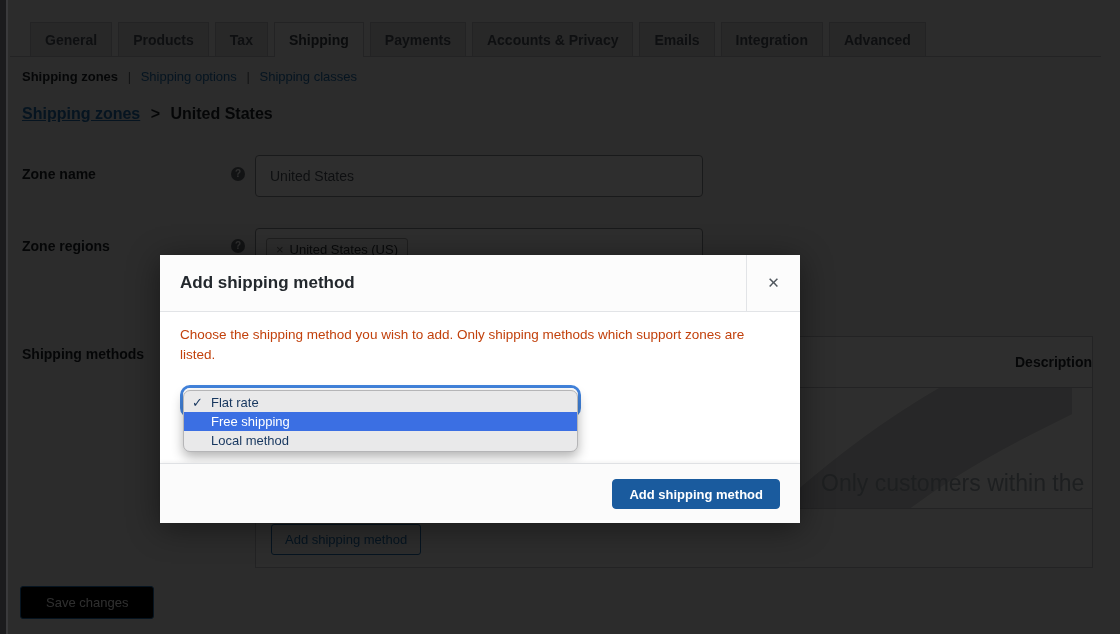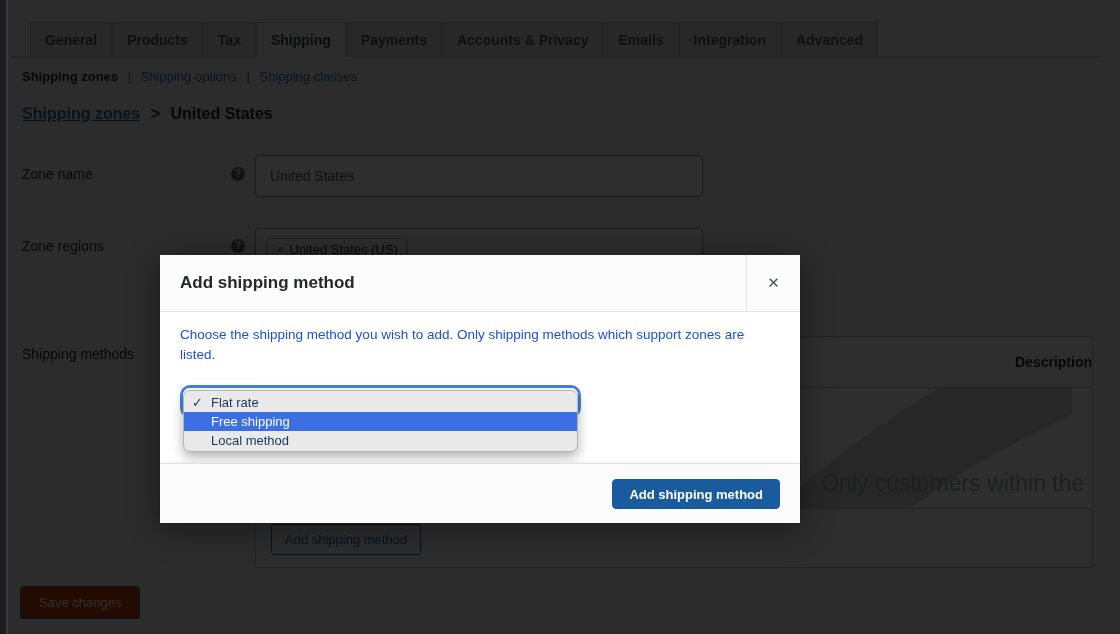--- a/index.html
+++ b/index.html
@@ -5,36 +5,36 @@
   * { margin:0; padding:0; box-sizing:border-box; }
   html,body { width:1120px; height:634px; overflow:hidden; }
   body { font-family:"Liberation Sans", sans-serif; background:#f0f0f1; position:relative; }
   .screen { position:absolute; inset:0; width:1120px; height:634px; background:#f0f0f1; overflow:hidden; }
 
   
   .admin-strip { position:absolute; left:0; top:0; width:8px; height:634px;
     background:#1b1b1d; border-right:2px solid #3a3a3c; z-index:55; }
 
   
-  .tabs { position:absolute; left:10px; top:22px; width:1091px; display:flex; 
+  .tabs { position:absolute; left:10px; top:22px; width:1091px; display:flex; gap:6px;
     padding-left:20px; border-bottom:1px solid #c3c4c7; align-items:flex-end; }
   .tab { background:#dcdcde; border:1px solid #c3c4c7; border-bottom:none;
     padding:9px 14px 8px; font-size:14px; font-weight:700; color:#50575e; cursor:pointer; white-space:nowrap; }
   .tab.active { background:#f0f0f1; color:#3c434a; margin-bottom:-1px; padding-bottom:9px; }
 
   .subnav { position:absolute; left:22px; top:69px; font-size:13px; color:#50575e; }
   .subnav .current { font-weight:700; color:#1d2327; }
   .subnav .sep { color:#646970; margin:0 6px; }
   .subnav a { color:#2271b1; text-decoration:none; }
 
   .breadcrumb { position:absolute; left:22px; top:105px; font-size:16px; font-weight:700; color:#1d2327;text-align:center; }
   .breadcrumb a { color:#2271b1; text-decoration:underline; }
   .breadcrumb .sep { margin:0 6px; }
 
-  .field-label { position:absolute; left:22px; font-size:14px; font-weight:400; color:#1d2327; }
+  .field-label { position:absolute; left:22px; font-size:14px; font-weight:700; color:#1d2327; }
   .help-tip { position:absolute; width:14px; height:14px; border-radius:50%; background:#646970;
     color:#fff; font-size:10px; font-weight:700; text-align:center; line-height:14px; cursor:default; }
 
   .zone-name-input { position:absolute; left:255px; top:155px; width:448px; height:42px;
     background:#fff; border:1px solid #8c8f94; border-radius:4px; padding:0 14px;
     font-size:14px; color:#50575e; font-family:"Liberation Sans", sans-serif; }
 
   .regions-box { position:absolute; left:255px; top:228px; width:448px; height:90px;
     background:#fff; border:1px solid #8c8f94; border-radius:4px; padding:9px 10px; }
   .region-chip { display:inline-flex; align-items:center; gap:6px; border:1px solid #aaa;
@@ -48,33 +48,33 @@
   .mt-header .spacer { width:510px; }
   .mt-header .desc { width:326px; text-align:right; line-height:51px; font-size:14px; font-weight:700; color:#23282d; }
   .mt-body { position:relative; height:121px; border-bottom:1px solid #c3c4c7; overflow:hidden; }
   .mt-empty-text { position:absolute; left:565px; top:82px; font-size:23px; color:#a2aab2; white-space:nowrap; }
   .mt-watermark { position:absolute; right:20px; top:-6px; opacity:1; }
   .mt-footer { position:relative; height:58px; background:#fafafa; }
   .btn-outline { position:absolute; left:15px; top:15px; background:#f6f7f7; border:1px solid #2271b1;
     color:#2271b1; border-radius:3px; font-size:13px; padding:7px 13px; cursor:pointer;
     font-family:"Liberation Sans", sans-serif; }
 
-  .btn-save { position:absolute; left:20px; top:586px; background:#c2410c; border:1px solid #2271b1;
-    color:#fff; border-radius:3px; font-size:13px; padding:8px 18px; cursor:pointer;
+  .btn-save { position:absolute; left:20px; top:586px; background:#000000; border:1px solid #2271b1;
+    color:#fff; border-radius:3px; font-size:13px; padding:8px 25px; cursor:pointer;
     font-family:"Liberation Sans", sans-serif; }
 
   
   .backdrop { position:absolute; inset:0; background:rgba(0,0,0,0.82); z-index:50; }
   .modal { position:absolute; left:160px; top:255px; width:640px; height:268px; background:#fff;
     z-index:60; box-shadow:0 5px 30px rgba(0,0,0,0.45); }
   .modal-header { height:57px; background:#fcfcfc; border-bottom:1px solid #e2e4e7; display:flex; align-items:stretch; }
   .modal-title { flex:1; font-size:17px; font-weight:700; color:#23282d; line-height:56px; padding-left:20px; }
   .modal-close { width:54px; border-left:1px solid #e2e4e7; display:flex; align-items:center;
     justify-content:center; font-size:15px; color:#50575e; cursor:pointer; background:#fcfcfc; border-top:none; border-right:none; border-bottom:none; }
-  .modal-desc { position:absolute; left:20px; top:70px; width:592px; font-size:13.5px; line-height:19.5px; color:#1d4ed8; }
+  .modal-desc { position:absolute; left:20px; top:70px; width:592px; font-size:13.5px; line-height:19.5px; color:#c2410c; }
   .method-select { position:absolute; left:23px; top:133px; width:395px; height:27px; border-radius:7px;
     background:linear-gradient(#ffffff,#f1f1f2); box-shadow:0 0 0 3px #4283dc; cursor:pointer; }
   .select-panel { position:absolute; left:23px; top:135px; width:395px; height:62px; background:#e9e9ea;
     border:1px solid #b5b5b7; border-radius:7px; box-shadow:0 5px 12px rgba(0,0,0,0.3); padding-top:2px; overflow:hidden; }
   .opt { position:relative; height:19px; line-height:19px; font-size:13px; color:#17375f; padding-left:27px; cursor:pointer; }
   .opt .check { position:absolute; left:8px; }
   .opt.highlighted { background:#3b6fe3; color:#fff; }
   .modal-footer { position:absolute; left:0; top:208px; width:100%; height:60px; background:#fbfbfb;
     border-top:1px solid #dfe1e4; box-shadow:0 -2px 3px rgba(0,0,0,0.04); }
   .btn-primary { position:absolute; right:20px; top:15px; height:30px; padding:0 16px; background:#1a5b9e;

